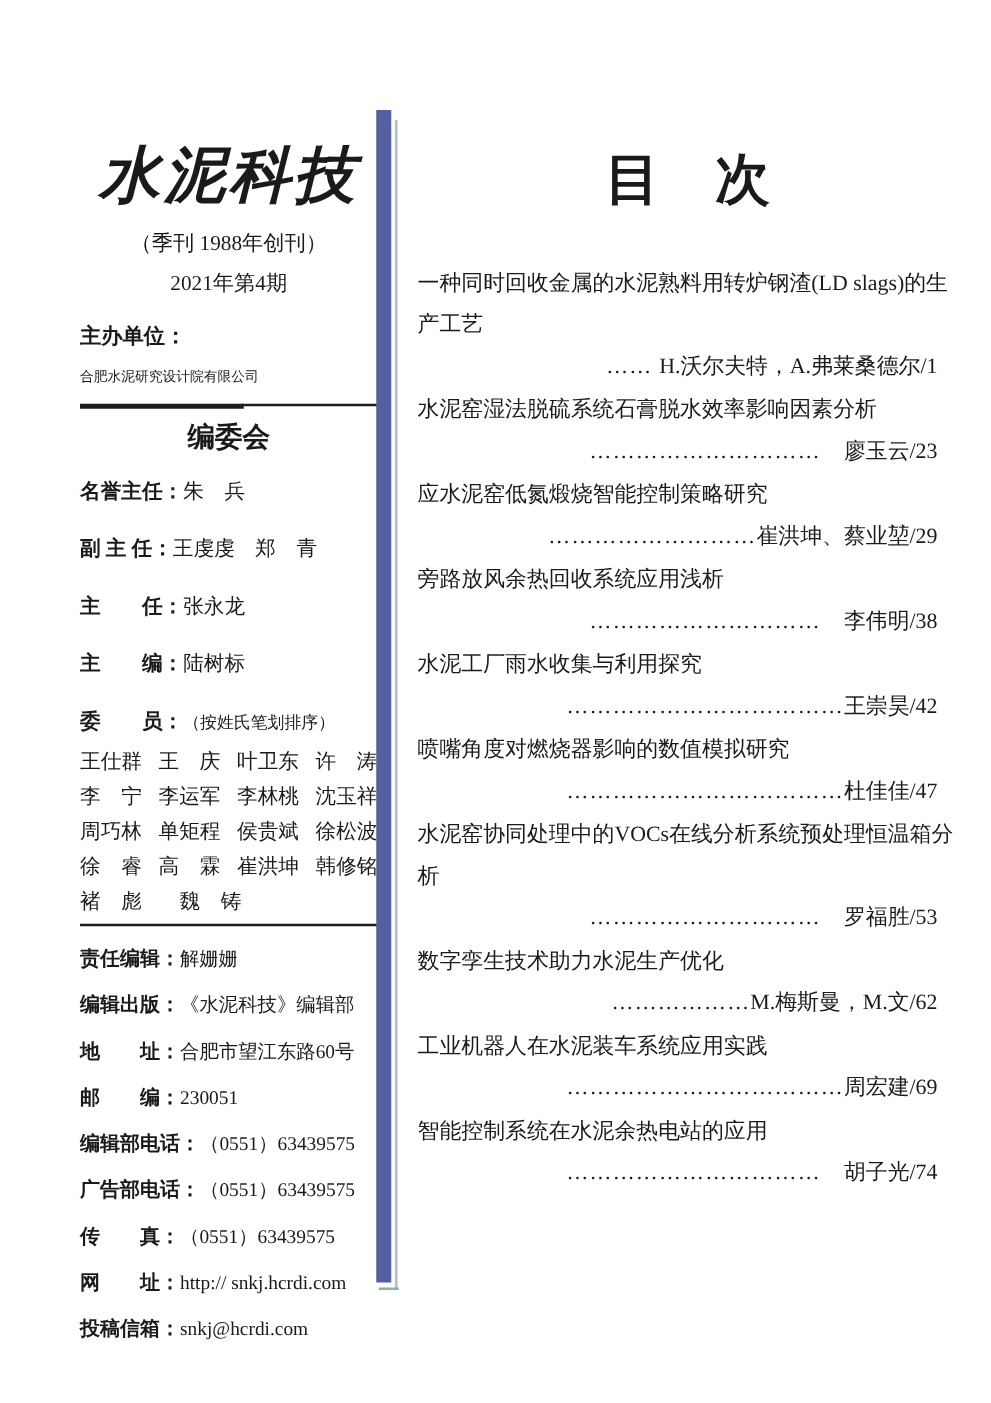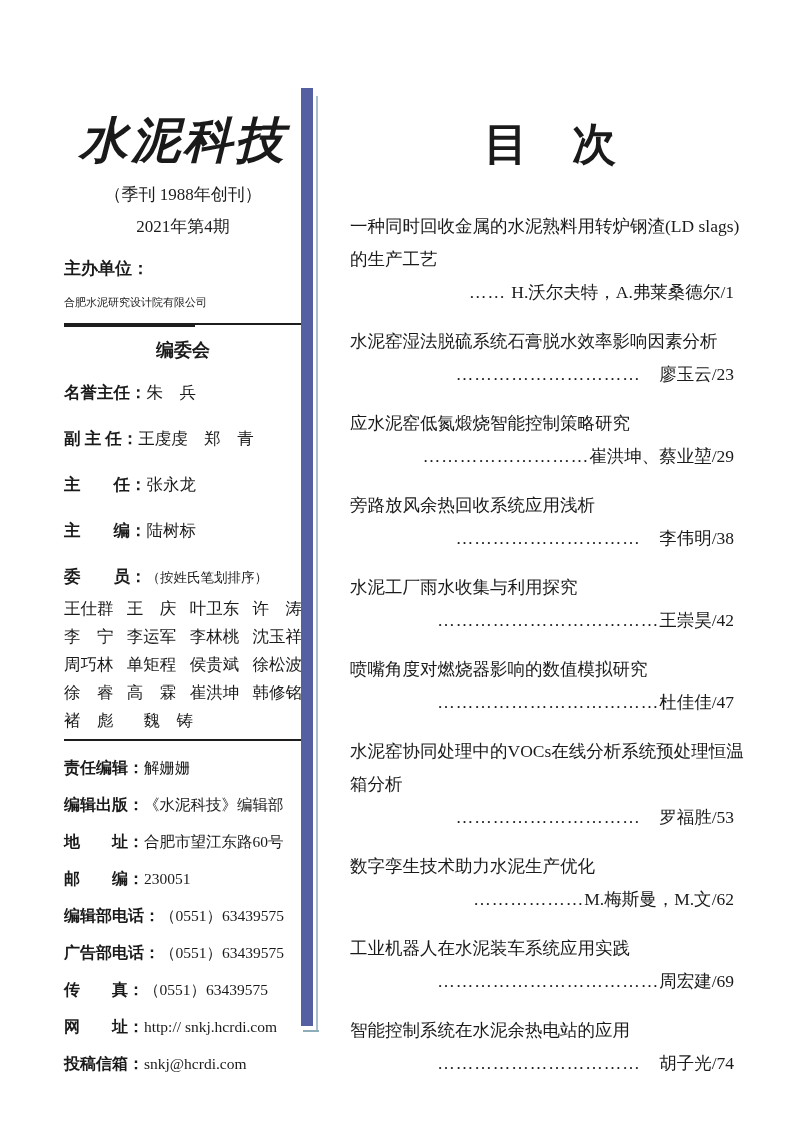--- a/index.html
+++ b/index.html
@@ -12,42 +12,42 @@
   .masthead-sub{margin:12px 0 0 0;text-align:center;font-size:17px;line-height:24px;}
   .masthead-issue{margin:8px 0 17px 0;text-align:center;font-size:17px;line-height:24px;}
   .organizer-label{margin:18px 0 0 0;font-size:17px;font-weight:bold;line-height:24px;}
   .organizer-name{margin:10px 0 0 0;font-size:11px;line-height:22px;}
 
   .divider-thickthin{margin-top:10px;position:relative;height:4px;}
   .divider-thickthin .seg-thick{position:absolute;left:0;top:0;width:55%;height:4px;background:#1d1d1d;}
   .divider-thickthin .seg-thin{position:absolute;right:0;top:0;width:46%;height:2px;background:#1d1d1d;}
   .divider-thin{margin-top:4px;height:2px;background:#1d1d1d;}
 
-  .board-heading{margin:10px 0 0 0;text-align:center;font-size:18px;font-weight:bold;line-height:26px;}
+  .board-heading{margin:10px 0 0 0;text-align:center;font-size:22px;font-weight:bold;line-height:26px;}
   .role-row{font-size:16.5px;line-height:33px;white-space:nowrap;margin-top:13px;}
   .role-label{font-weight:bold;}
   .role-note{font-size:13.5px;}
   .members-grid{margin-top:1px;}
   .member-row{display:flex;justify-content:space-between;font-size:16.5px;line-height:28px;}
   .member-row.partial{justify-content:flex-start;gap:30px;}
 
   .pubinfo{margin-top:8px;}
   .pub-row{font-size:16px;line-height:37px;white-space:nowrap;}
   .pub-label{font-weight:bold;}
   .pub-value{font-size:15.5px;}
 
   
   #accent-bar{position:absolute;left:301px;top:88px;width:12px;height:938px;background:#5560a2;}
   #accent-line-v{position:absolute;left:316px;top:96px;width:2px;height:936px;background:#a7c0ca;}
   #accent-line-h{position:absolute;left:303px;top:1030px;width:16px;height:2px;background:#8fadb8;}
 
   
   #toc-col{position:absolute;left:334px;top:112px;width:432px;}
   .toc-heading{margin:0 0 34px 0;text-align:center;font-size:44px;font-weight:bold;line-height:64px;font-family:"DejaVu Serif","Liberation Serif",serif;}
-  .toc-entry{margin:16px;}
+  .toc-entry{margin:0;}
   .toc-title{margin:0;font-size:17.5px;line-height:33px;}
   .toc-authors{margin:0 0 2px 0;font-size:17.5px;line-height:33px;text-align:right;padding-right:16px;}
   .dots-leader{letter-spacing:1px;}
 </style>
 </head>
 <body>
 
 <div id="page">
 
   <div id="left-col">

